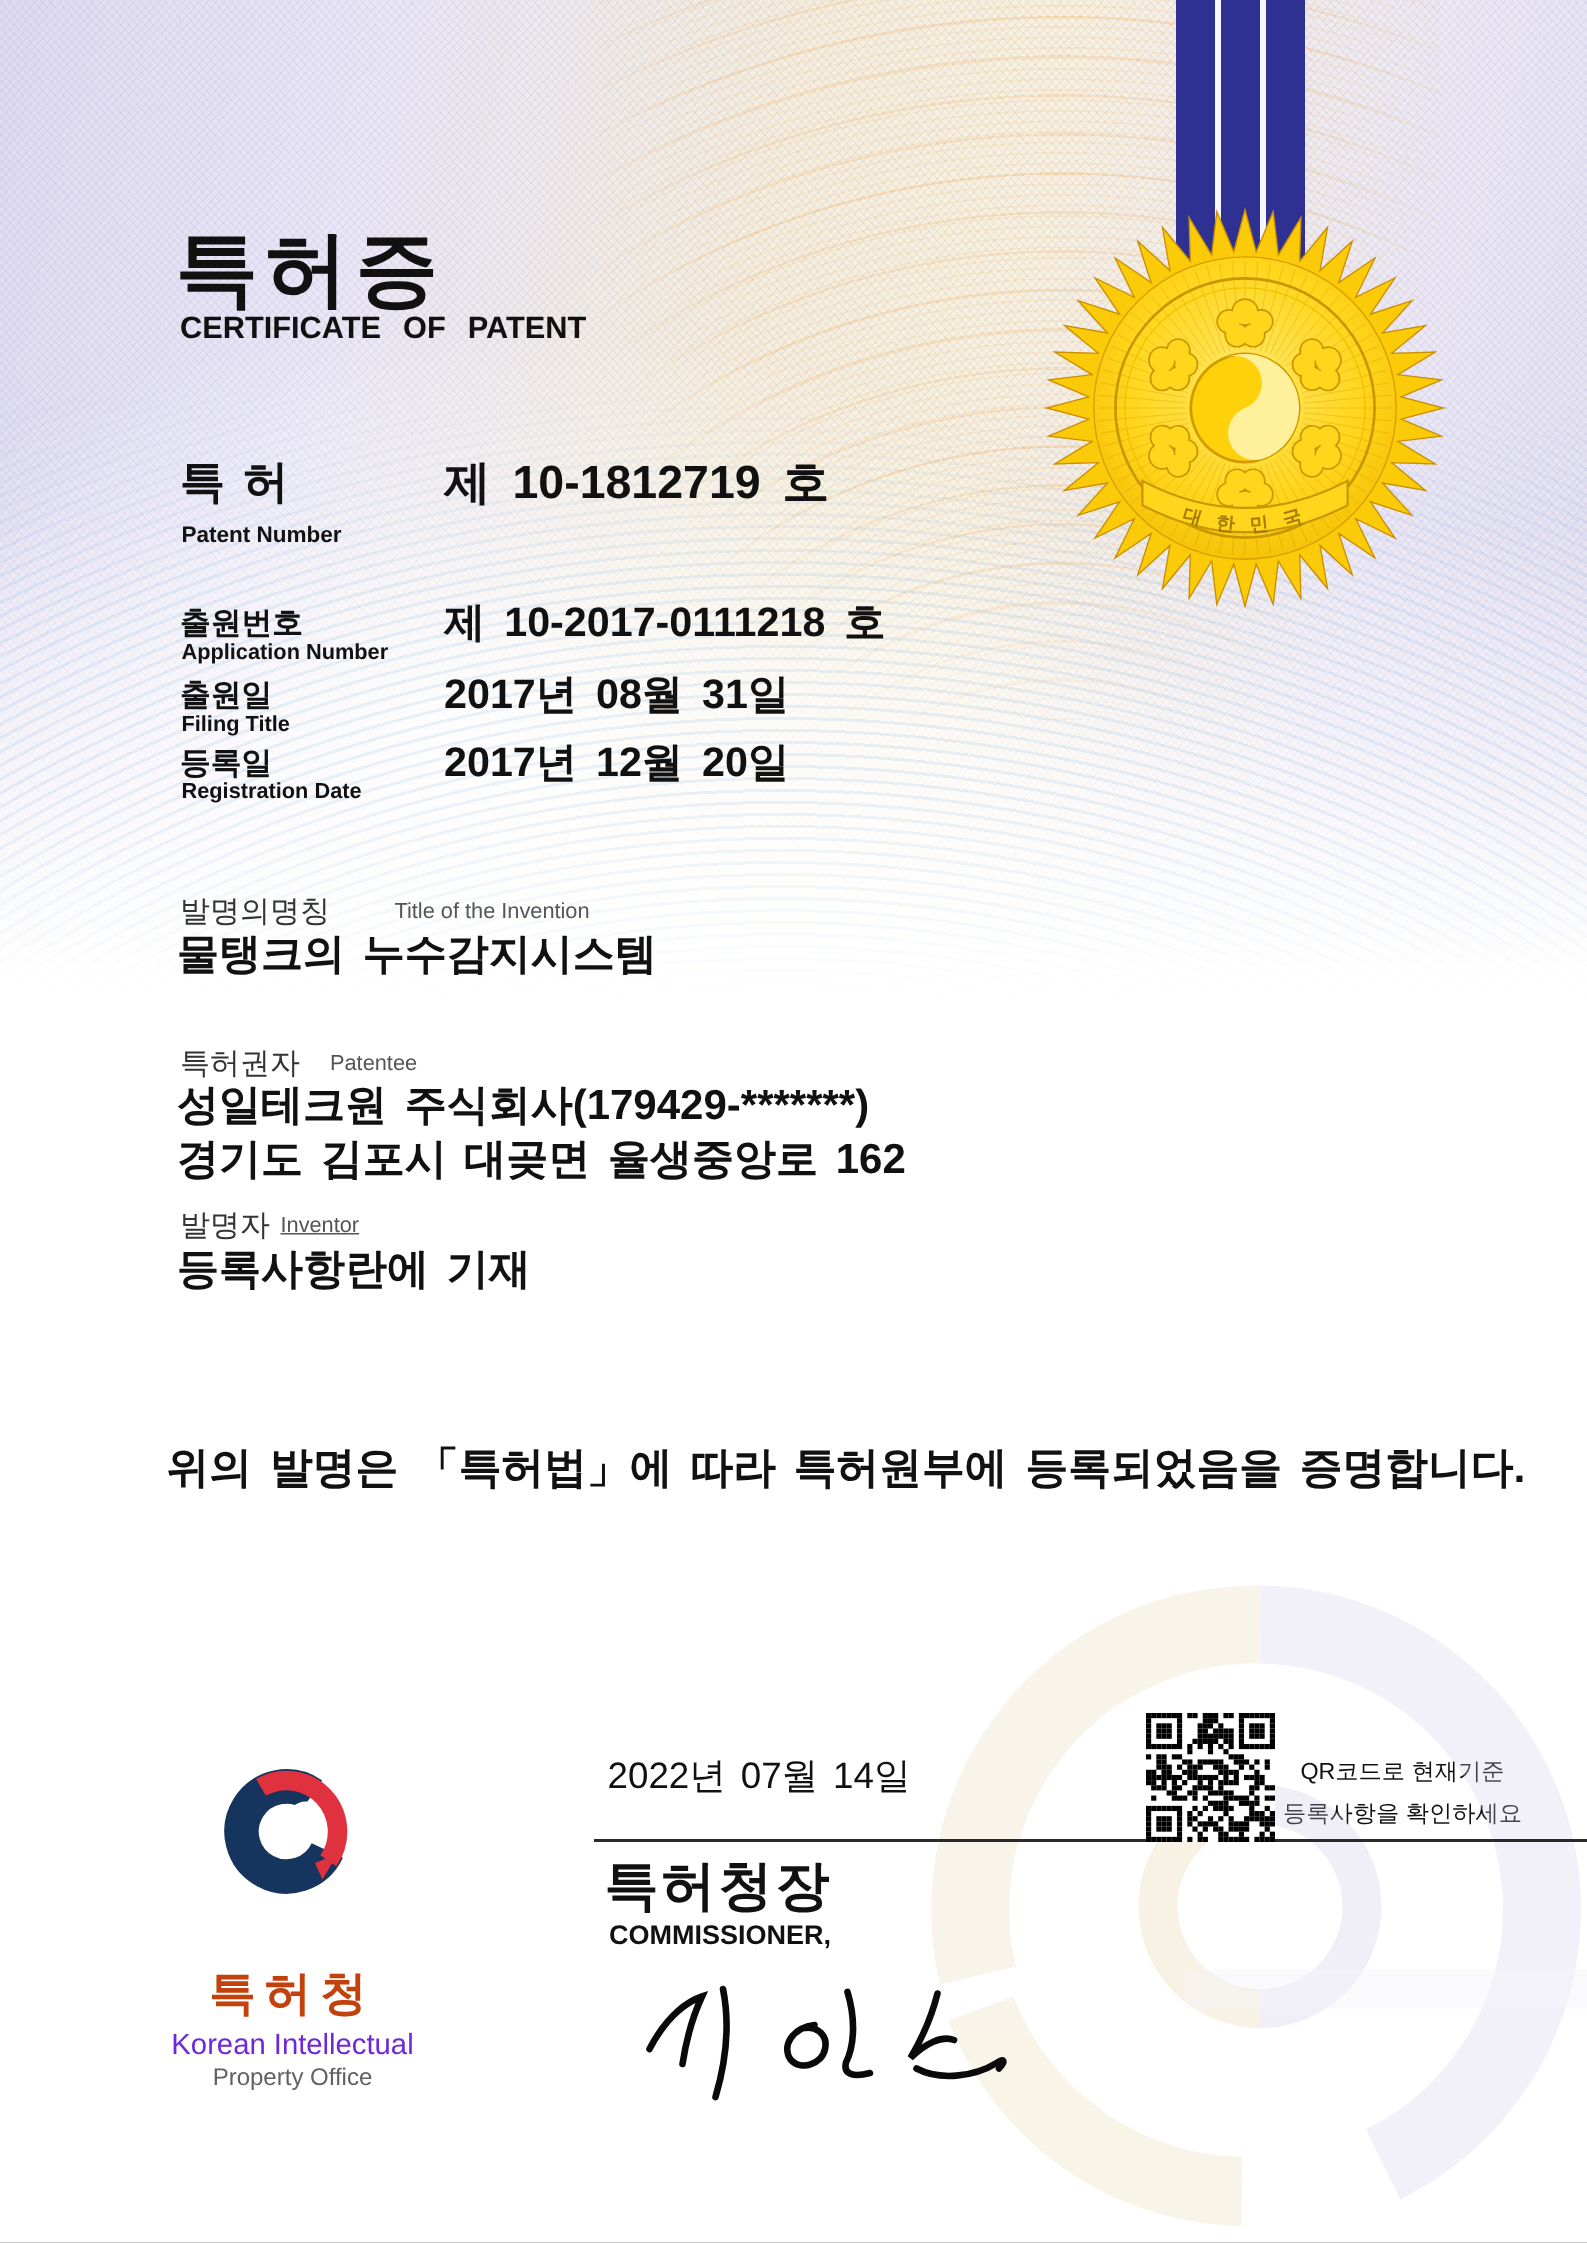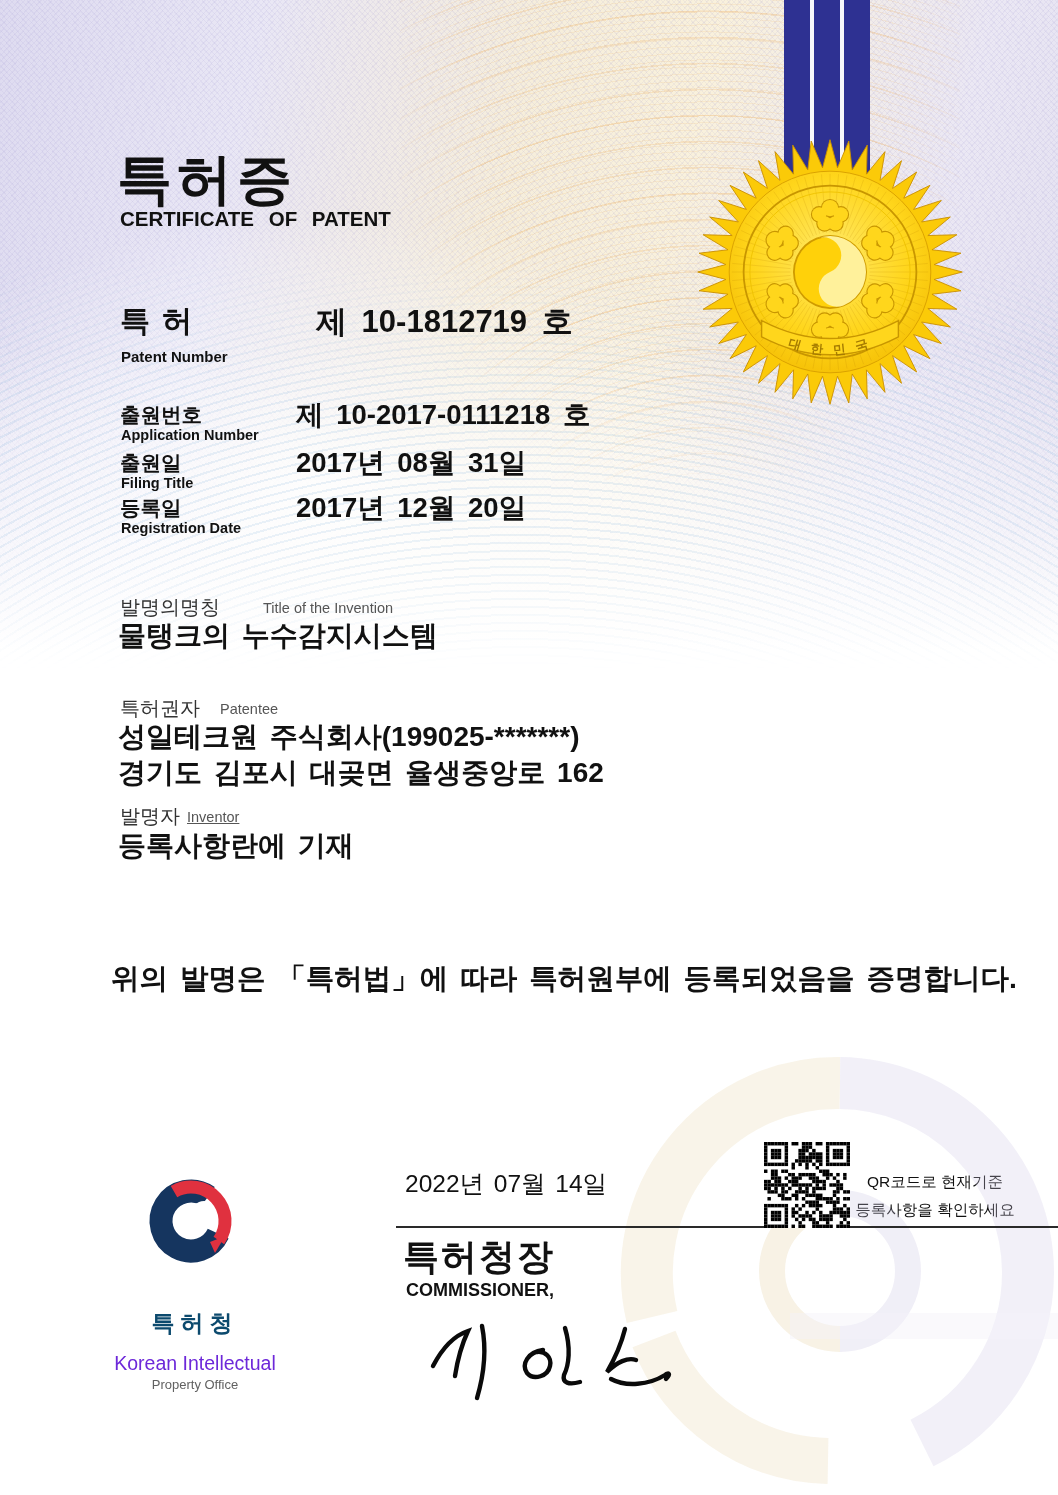--- a/index.html
+++ b/index.html
@@ -56,21 +56,21 @@
   .t{ z-index:5; white-space:nowrap; }
   #title-kr{ left:117px; top:143px; font-size:55px; font-weight:700; letter-spacing:5px; }
   #title-en{ left:120px; top:207px; font-size:20.5px; font-weight:700; word-spacing:9px; }
 
   .lbl-kr-big{ font-size:30px; font-weight:700; letter-spacing:2px; }
   .lbl-kr   { font-size:20.5px; font-weight:700; }
   .lbl-en   { font-size:15px;  font-weight:700; }
   .val-big  { font-size:31px;  font-weight:700; word-spacing:6px; }
   .val      { font-size:27.5px; font-weight:700; word-spacing:5px; }
 
-  #f0-kr{left:120px; top:301px;}  #f0-en{left:121px; top:348px;}  #f0-val{left:296px; top:301px;margin-left:20px;}
+  #f0-kr{left:120px; top:301px;}  #f0-en{left:121px; top:348px;}  #f0-val{left:296px; top:301px;}
   #f1-kr{left:120px; top:401px;}  #f1-en{left:121px; top:427px; font-size:14.5px;}  #f1-val{left:296px; top:397px;}
   #f2-kr{left:120px; top:449px;}  #f2-en{left:121px; top:475px; font-size:14.5px;}  #f2-val{left:296px; top:445px;}
   #f3-kr{left:120px; top:494px;}  #f3-en{left:121px; top:520px; font-size:14.5px;}  #f3-val{left:296px; top:490px;}
 
   .sec-kr{ font-size:20px; font-weight:400; color:#333; }
   .sec-en{ font-size:14.5px; font-weight:400; color:#555; }
   .sec-val{ font-size:28px; font-weight:700; word-spacing:4px; }
   #inv-kr{left:120px; top:594px;}   #inv-en{left:263px; top:600px;}  #inv-val{left:118px; top:617px;}
   #pat-kr{left:120px; top:695px;}   #pat-en{left:220px; top:701px;}
   #pat-name{left:118px; top:718px;} #pat-addr{left:118px; top:754px;}
@@ -88,23 +88,23 @@
   #comm-en2{ left:406px; top:1300px; font-size:18px; font-weight:700; word-spacing:4px; }
   #signature{ left:415px; top:1312px; width:300px; height:100px; z-index:5; }
 
   #qr{ left:764px; top:1142px; width:86px; height:86px; z-index:5; }
   #qr-note{ left:850px; top:1168px; width:170px; font-size:15.5px; font-weight:400;
             line-height:1.78; text-align:center; white-space:normal; color:#111; }
   #seal{ left:756px; top:1237px; width:130px; height:130px; z-index:6; }
 
   #kipo-logo{ left:141px; top:1167px; width:104px; height:104px; z-index:5; }
   #logo-kr{ left:115px; top:1308px; width:160px; text-align:center;
-            font-size:23px; font-weight:700; letter-spacing:6px; color:#0c4a6e; }
+            font-size:31px; font-weight:700; letter-spacing:6px; color:#c2410c; }
   #logo-en1{ left:95px; top:1352px; width:200px; text-align:center; font-size:19.5px; color:#6d28d9; }
-  #logo-en2{ left:95px; top:1377px; width:200px; text-align:center; font-size:13px; color:#616161; }
+  #logo-en2{ left:95px; top:1377px; width:200px; text-align:center; font-size:16px; color:#616161; }
 </style>
 </head>
 <body>
 
 <div id="page">
 
   
   <div id="bg-top" class="abs"></div>
   <div id="bg-arcs-orange" class="abs"></div>
   <div id="bg-arcs-blue" class="abs"></div>
@@ -276,21 +276,21 @@
   <div id="f3-en" class="abs t lbl-en">Registration Date</div>
   <div id="f3-val" class="abs t val">2017년 12월 20일</div>
 
   
   <div id="inv-kr" class="abs t sec-kr">발명의명칭</div>
   <div id="inv-en" class="abs t sec-en">Title of the Invention</div>
   <div id="inv-val" class="abs t sec-val">물탱크의 누수감지시스템</div>
 
   <div id="pat-kr" class="abs t sec-kr">특허권자</div>
   <div id="pat-en" class="abs t sec-en">Patentee</div>
-  <div id="pat-name" class="abs t sec-val">성일테크원 주식회사(199025-*******)</div>
+  <div id="pat-name" class="abs t sec-val">성일테크원 주식회사(179429-*******)</div>
   <div id="pat-addr" class="abs t sec-val">경기도 김포시 대곶면 율생중앙로 162</div>
 
   <div id="invt-kr" class="abs t sec-kr">발명자</div>
   <div id="invt-en" class="abs t sec-en">Inventor</div>
   <div id="invt-val" class="abs t sec-val">등록사항란에 기재</div>
 
   
   <div id="stmt-kr" class="abs t">위의 발명은 「특허법」에 따라 특허원부에 등록되었음을 증명합니다.</div>
 
   

